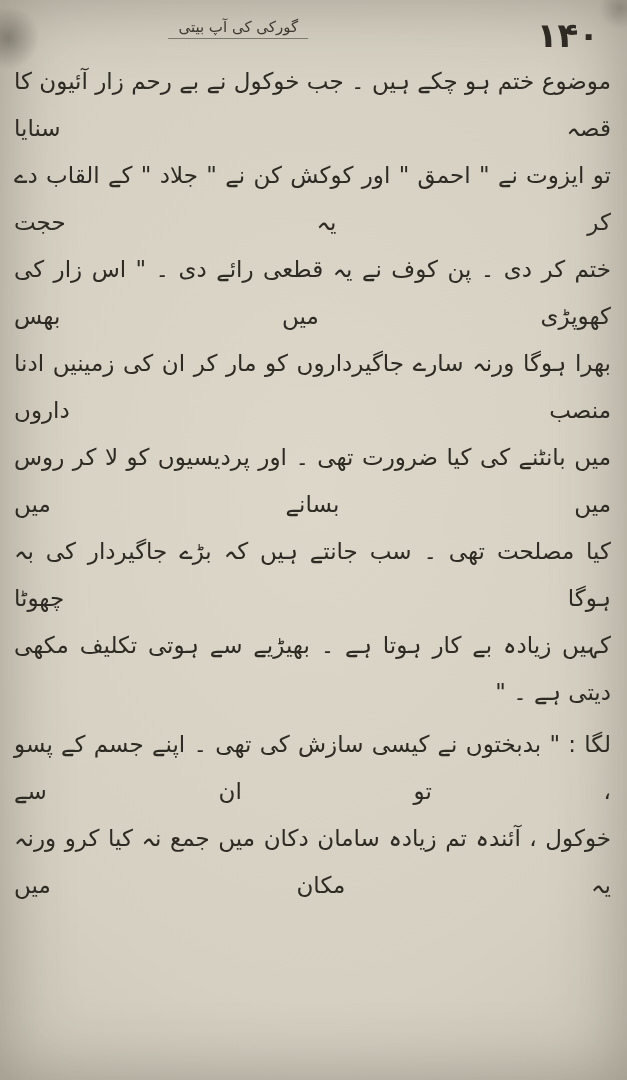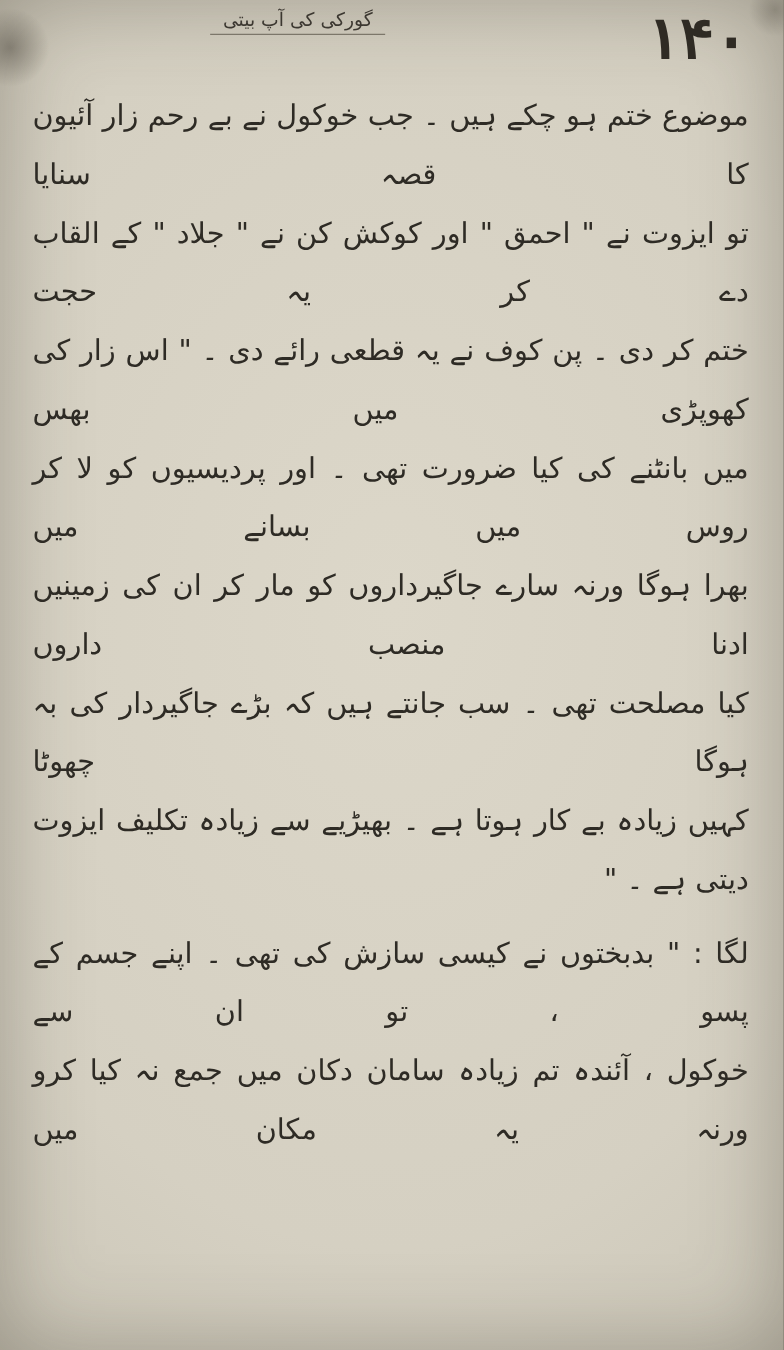--- a/index.html
+++ b/index.html
@@ -16,54 +16,53 @@
     overflow: hidden;
     color: #2e2b25;
     background:
       radial-gradient(circle 45px at 8px 38px, rgba(45,40,32,.38), rgba(45,40,32,0) 70%),
       radial-gradient(circle 30px at 620px 8px, rgba(45,40,32,.25), rgba(45,40,32,0) 70%),
       radial-gradient(ellipse 120% 95% at 50% 45%, #dcd7c9 0%, #d5d0c2 50%, #c6c1b2 82%, #a9a495 100%);
     box-shadow: inset 0 0 70px rgba(60,54,44,.35);
   }
   .page-header {
     position: absolute;
-    top: 0; left: 0; right: 0;
+    top: 11px; left: 0; right: 0;
     height: 56px;
   }
   .running-title {
     position: absolute;
     top: 7px;
     left: 38%;
     transform: translateX(-50%);
     font-size: 15px;
     color: #3c3831;
     border-bottom: 1px solid rgba(60,54,44,.55);
     padding: 0 10px 2px 10px;
     white-space: nowrap;
   }
   .page-number {
     position: absolute;
     top: 4px;
     right: 28px;
-    font-size: 46px;
+    font-size: 34px;
     font-weight: bold;
     color: #2f2b24;
     letter-spacing: 2px;
-    font-family: Liberation Mono, monospace;
   }
   .page-body {
     position: absolute;
     top: 58px;
     left: 14px;
     right: 16px;
     direction: rtl;
     font-size: 23px;
     line-height: 47px;
   }
-  .para { margin: 12px; }
+  .para { margin: 0; }
   .para + .para { margin-top: 5px; }
   .line {
     text-align: justify;
     text-align-last: justify;
     white-space: normal;
   }
   .line.end { text-align-last: right; }
   .line.indent { padding-right: 34px; }
 </style>
 </head>
@@ -75,24 +74,24 @@
     <div class="running-title" dir="rtl">گورکی کی آپ بیتی</div>
     <div class="page-number" dir="rtl">۱۴۰</div>
   </div>
 
   <div class="page-body">
 
     <p class="para">
       <span class="line" style="display: block;">موضوع ختم ہو چکے ہیں ۔ جب خوکول نے بے رحم زار آئیون کا قصہ سنایا</span>
       <span class="line" style="display: block;">تو ایزوت نے " احمق " اور کوکش کن نے " جلاد " کے القاب دے کر یہ حجت</span>
       <span class="line" style="display: block;">ختم کر دی ۔ پن کوف نے یہ قطعی رائے دی ۔ " اس زار کی کھوپڑی میں بھس</span>
+      <span class="line" style="display: block;">بھرا ہوگا ورنہ سارے جاگیرداروں کو مار کر ان کی زمینیں ادنا منصب داروں</span>
       <span class="line" style="display: block;">میں بانٹنے کی کیا ضرورت تھی ۔ اور پردیسیوں کو لا کر روس میں بسانے میں</span>
-      <span class="line" style="display: block;">بھرا ہوگا ورنہ سارے جاگیرداروں کو مار کر ان کی زمینیں ادنا منصب داروں</span>
       <span class="line" style="display: block;">کیا مصلحت تھی ۔ سب جانتے ہیں کہ بڑے جاگیردار کی بہ ہوگا چھوٹا</span>
-      <span class="line end" style="display: block;">کہیں زیادہ بے کار ہوتا ہے ۔ بھیڑیے سے زیادہ تکلیف ایزوت دیتی ہے ۔ "</span>
+      <span class="line end" style="display: block;">کہیں زیادہ بے کار ہوتا ہے ۔ بھیڑیے سے ہوتی تکلیف مکھی دیتی ہے ۔ "</span>
     </p>
 
     <p class="para">
       <span class="line" style="display: block;">لگا : " بدبختوں نے کیسی سازش کی تھی ۔ اپنے جسم کے پسو ، تو ان سے</span>
       <span class="line" style="display: block;">خوکول ، آئندہ تم زیادہ سامان دکان میں جمع نہ کیا کرو ورنہ یہ مکان میں</span>
 
     </p>
 
   </div>
 </div>

